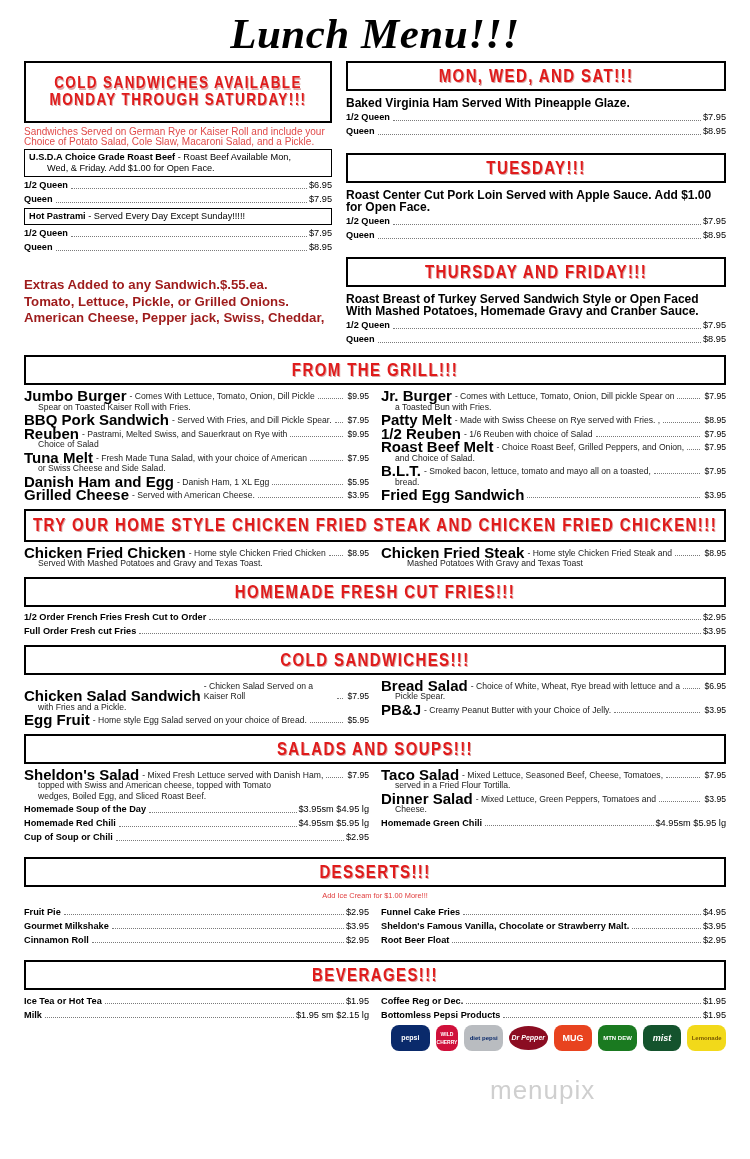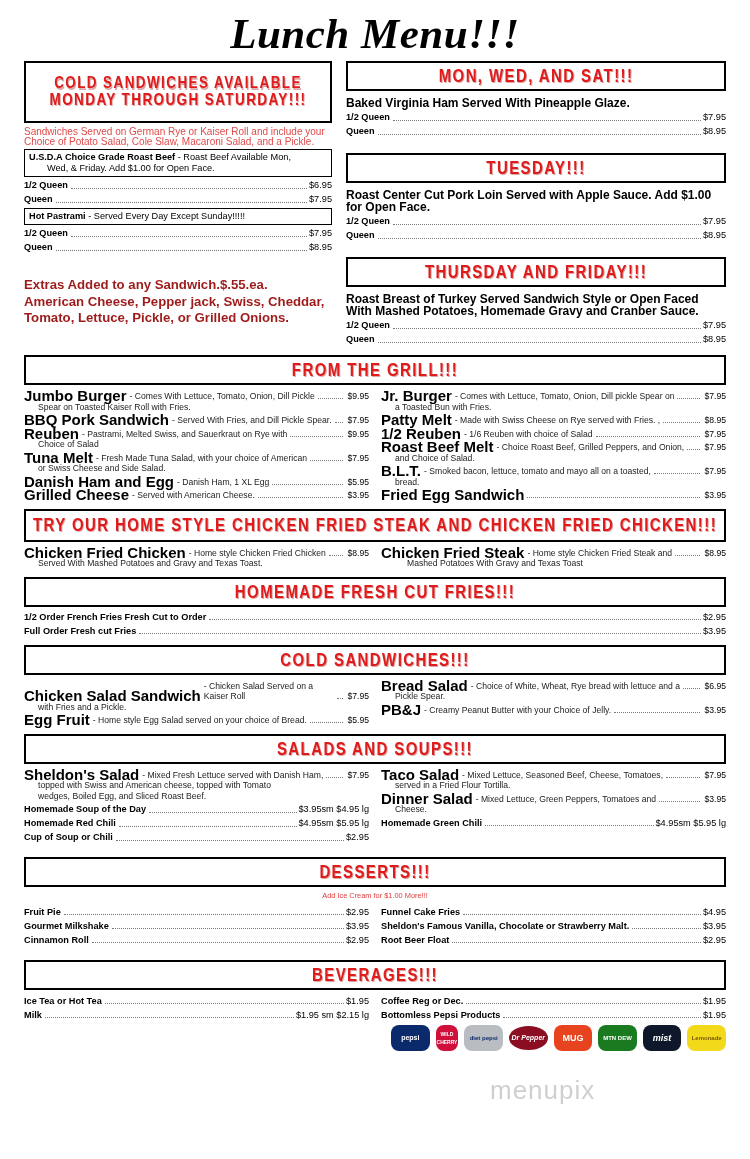--- a/index.html
+++ b/index.html
@@ -177,21 +177,21 @@
     line-height: 8px;
     overflow: hidden;
     position: relative;
   }
   .logo.pepsi { background: #0a2a6b; }
   .logo.wildcherry { background: #d0103a; }
   .logo.dietpepsi { background: #b9bcc0; color: #0a2a6b; }
   .logo.drpepper { background: #fff; color: #7a1020; }
   .logo.mug { background: #e8431f; }
   .logo.mtndew { background: #1a7a20; }
-  .logo.mist { background: #0f172a; }
+  .logo.mist { background: #14532d; }
   .logo.lemonade { background: #f2d91a; color: #7a5a00; }
   .logo .dp-oval {
     width: 42px; height: 24px; border-radius: 50%;
     background: #8b0d22; color:#fff; display:flex; align-items:center;
     justify-content:center; font-style: italic; font-size: 7px;
   }
 
   .watermark {
     position: absolute;
     left: 490px;
@@ -251,22 +251,22 @@
           <span class="pr">$7.95</span>
         </div>
         <div class="row">
           <span class="nm">Queen</span>
           <span class="dots"></span>
           <span class="pr">$8.95</span>
         </div>
 
         <div class="extras" style="margin-top:24px;">
           <div>Extras Added to any Sandwich.$.55.ea.</div>
+          <div>Tomato, Lettuce, Pickle, or Grilled Onions.</div>
           <div>American Cheese, Pepper jack, Swiss, Cheddar,</div>
-          <div>Tomato, Lettuce, Pickle, or Grilled Onions.</div>
         </div>
       </div>
 
       <div class="col">
 
         <div class="banner">
           <span class="banner-text">MON, WED, AND SAT!!!</span>
         </div>
         <div class="plain-line" style="margin-top:6px;">Baked Virginia Ham Served With Pineapple Glaze.</div>
         <div class="row">

